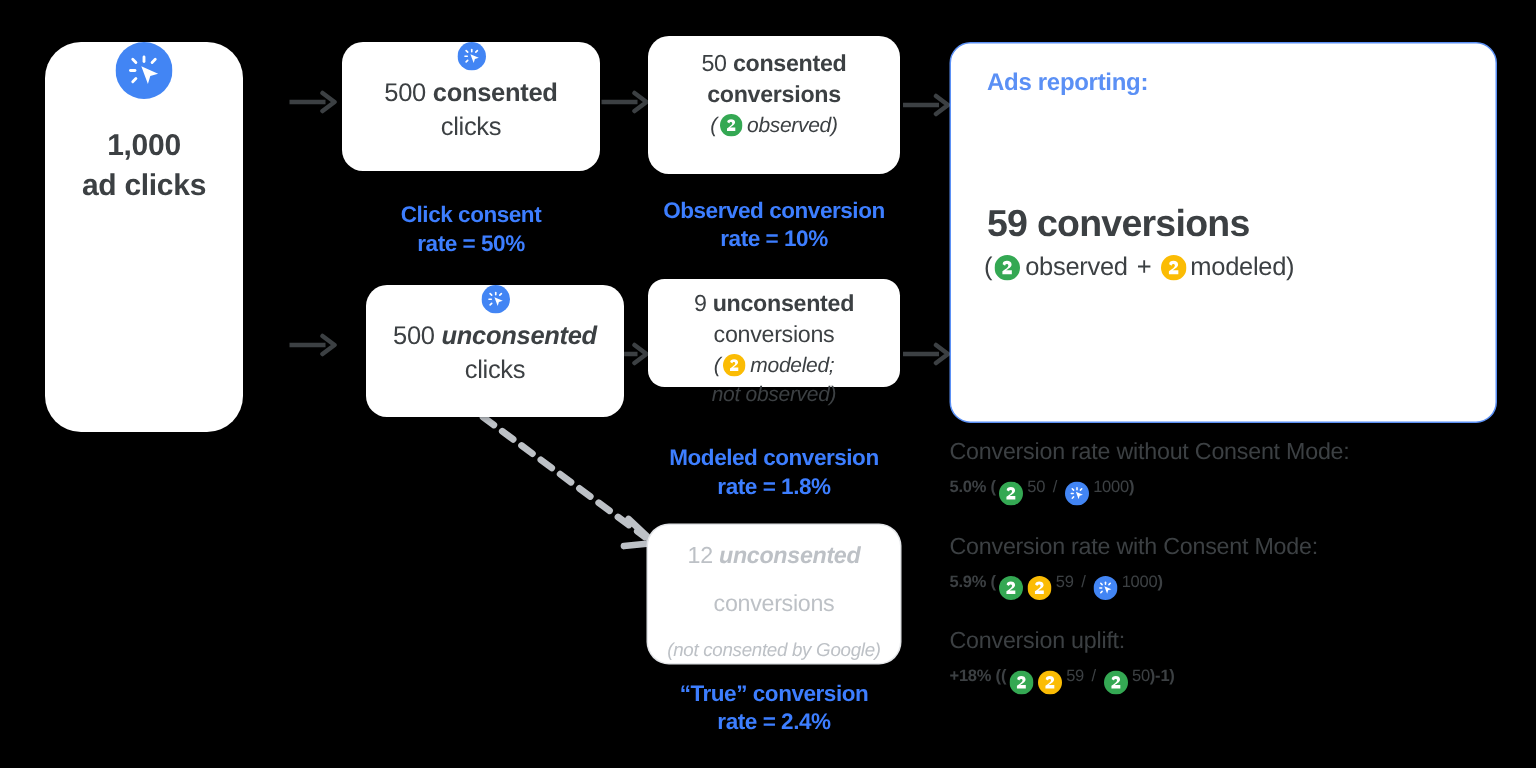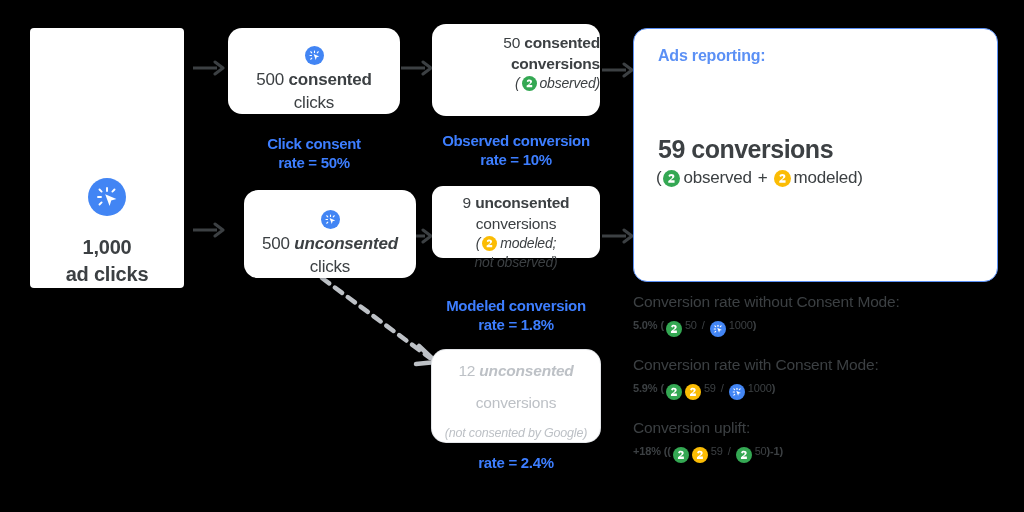--- a/index.html
+++ b/index.html
@@ -17,33 +17,33 @@
   }
 
   .card {
     position: absolute;
     background: #ffffff;
     border-radius: 14px;
     box-sizing: border-box;
     display: flex;
     flex-direction: column;
     align-items: center;
-    justify-content: flex-end;
+    justify-content: flex-start;
     text-align: center;
     color: #3c4043;
   }
   .card.shadowed {
     box-shadow: 0 1px 3px rgba(0,0,0,0.22), 0 0 0 0.6px rgba(0,0,0,0.06);
   }
 
   
   #card-total {
     left: 30px; top: 28px;
-    width: 154px; height: 260px;
-    border-radius: 4px;
+    width: 132px; height: 260px;
+    border-radius: 24px;
   }
   #card-total .line {
     font-size: 20px;
     font-weight: 700;
     line-height: 27px;
     letter-spacing: -0.2px;
   }
 
   
   #card-consented-clicks {
@@ -65,21 +65,20 @@
     line-height: 23px;
     letter-spacing: -0.2px;
   }
 
   
   #card-consented-conv {
     left: 432px; top: 24px;
     width: 168px; height: 92px;
     justify-content: flex-start;
     padding-top: 8px;
-    align-items: flex-end;
   }
   #card-unconsented-conv {
     left: 432px; top: 186px;
     width: 168px; height: 72px;
     justify-content: flex-start;
     padding-top: 6px;
     border-radius: 11px;
   }
   #card-true-conv {
     left: 432px; top: 350px;
@@ -351,20 +350,21 @@
   </div>
   <div class="blue-label" id="label-observed">
     <div>Observed conversion</div>
     <div>rate = 10%</div>
   </div>
   <div class="blue-label" id="label-modeled">
     <div>Modeled conversion</div>
     <div>rate = 1.8%</div>
   </div>
   <div class="blue-label" id="label-true">
+    <div>“True” conversion</div>
     <div>rate = 2.4%</div>
   </div>
 
   <div id="panel-ads">
     <div id="panel-title">Ads reporting:</div>
     <div id="panel-headline">59 conversions</div>
     <div id="panel-subline">
       <span>(</span>
       <span class="badge gap-l gap-r">
         <svg width="17" height="17" viewBox="0 0 20 20">

